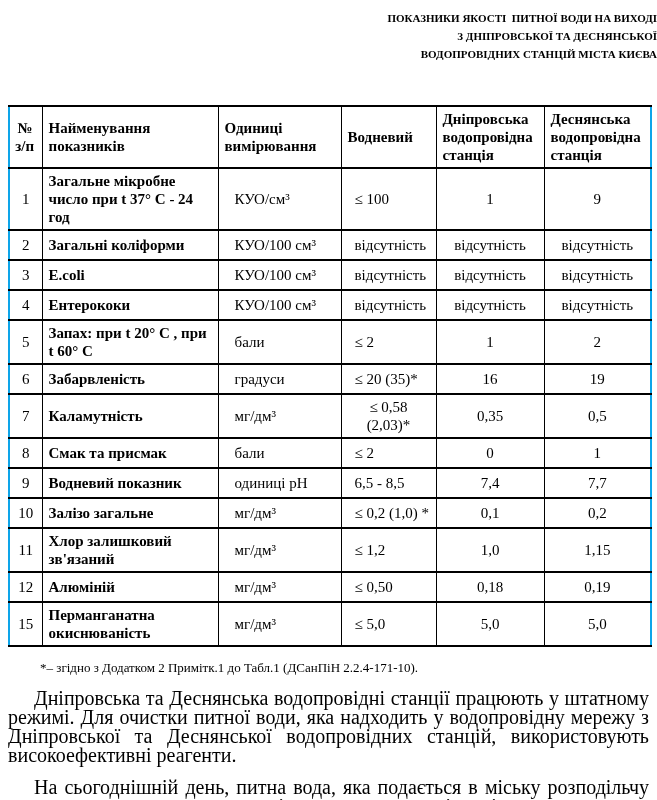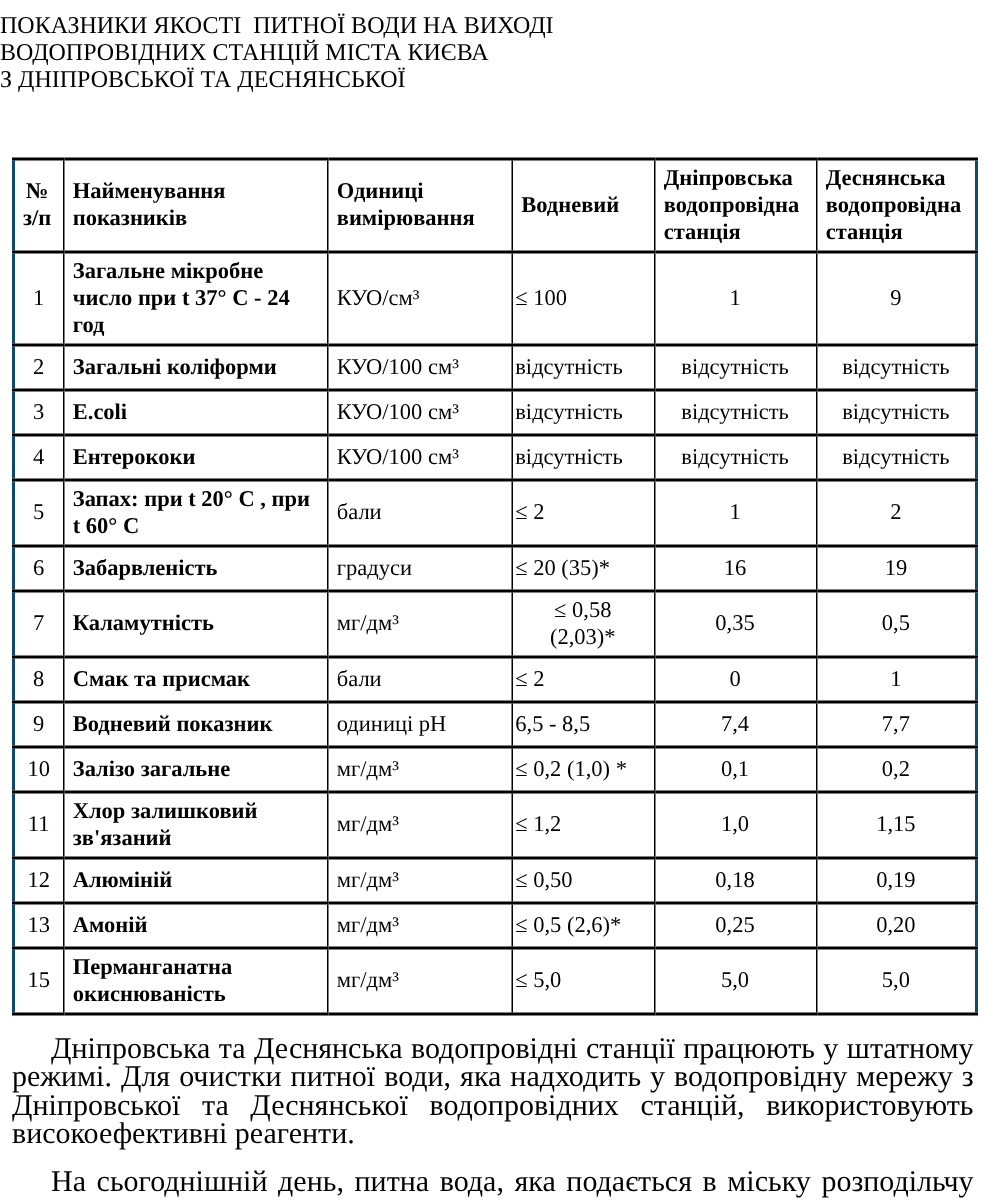--- a/index.html
+++ b/index.html
@@ -11,32 +11,32 @@
   }
   .page {
     position: relative;
     width: 657px;
     height: 800px;
     background: #ffffff;
     overflow: hidden;
   }
   .title-block {
     padding-top: 9px;
-    text-align: left;
-    font-weight: normal;
-    font-size: 16px;
+    text-align: right;
+    font-weight: bold;
+    font-size: 11px;
     line-height: 18px;
   }
   .title-line { white-space: pre; }
   table.wq {
     border-collapse: collapse;
     table-layout: fixed;
     width: 642px;
     margin: 42px 2px 0 8px;
-    border: 2px solid #0c4a6e;
+    border: 2px solid #0ea5e9;
   }
   table.wq th, table.wq td {
     border: 1px solid #000;
     border-top-width: 2px;
     border-bottom-width: 2px;
     font-size: 15px;
     line-height: 18px;
     padding: 3px 4px;
     vertical-align: middle;
     overflow: hidden;
@@ -44,22 +44,22 @@
   table.wq thead th {
     font-weight: bold;
     text-align: left;
     height: 52px;
     padding-left: 6px;
   }
   table.wq thead th.c-no { text-align: center; padding-left: 2px; }
   table.wq td { height: 22px; }
   table.wq td:nth-child(1) { text-align: center; }
   table.wq td:nth-child(2) { padding-left: 6px; font-weight: bold; }
-  table.wq td:nth-child(3) { padding-left: 6px; }
-  table.wq td:nth-child(4) { padding-left: 2px; }
+  table.wq td:nth-child(3) { padding-left: 16px; }
+  table.wq td:nth-child(4) { padding-left: 13px; }
   table.wq td:nth-child(5),
   table.wq td:nth-child(6) { text-align: center; }
   table.wq td.multiline-center {
     white-space: pre-line;
     text-align: center;
     padding-left: 4px;
   }
   .notes {
     margin: 13px 8px 0 8px;
     font-size: 15px;
@@ -78,22 +78,22 @@
     margin: 13px 0 1px 0;
   }
 </style>
 </head>
 <body>
 
 <div class="page">
 
   <div class="title-block">
     <div class="title-line">ПОКАЗНИКИ ЯКОСТІ  ПИТНОЇ ВОДИ НА ВИХОДІ</div>
+    <div class="title-line">З ДНІПРОВСЬКОЇ ТА ДЕСНЯНСЬКОЇ</div>
     <div class="title-line">ВОДОПРОВІДНИХ СТАНЦІЙ МІСТА КИЄВА</div>
-    <div class="title-line">З ДНІПРОВСЬКОЇ ТА ДЕСНЯНСЬКОЇ</div>
   </div>
 
   <table class="wq">
     <colgroup>
       <col style="width:33px">
       <col style="width:176px">
       <col style="width:123px">
       <col style="width:95px">
       <col style="width:108px">
       <col style="width:107px">
@@ -200,36 +200,29 @@
         </tr>
         <tr>
           <td>12</td>
           <td>Алюміній</td>
           <td>мг/дм³</td>
           <td>≤ 0,50</td>
           <td>0,18</td>
           <td>0,19</td>
         </tr>
         <tr>
-          <td>13</td>
-          <td>Амоній</td>
-          <td>мг/дм³</td>
-          <td>≤ 0,5 (2,6)*</td>
-          <td>0,25</td>
-          <td>0,20</td>
-        </tr>
-        <tr>
           <td>15</td>
           <td>Перманганатна окиснюваність</td>
           <td>мг/дм³</td>
           <td>≤ 5,0</td>
           <td>5,0</td>
           <td>5,0</td>
         </tr>
       </tbody>
   </table>
 
   <div class="notes">
+    <p class="footnote">*– згідно з Додатком 2 Примітк.1 до Табл.1 (ДСанПіН 2.2.4-171-10).</p>
     <p class="para">Дніпровська та Деснянська водопровідні станції працюють у штатному режимі. Для очистки питної води, яка надходить у водопровідну мережу з Дніпровської та Деснянської водопровідних станцій, використовують високоефективні реагенти.</p>
     <p class="para">На сьогоднішній день, питна вода, яка подається в міську розподільчу мережу водопостачання, за всіма показниками відповідає нормативним вимогам згідно з  Додатком 2 Примітк.1 до Табл.1 (ДСанПіН 2.2.4-171-10).</p>
   </div>
 
 </div>
 
 </body></html>

